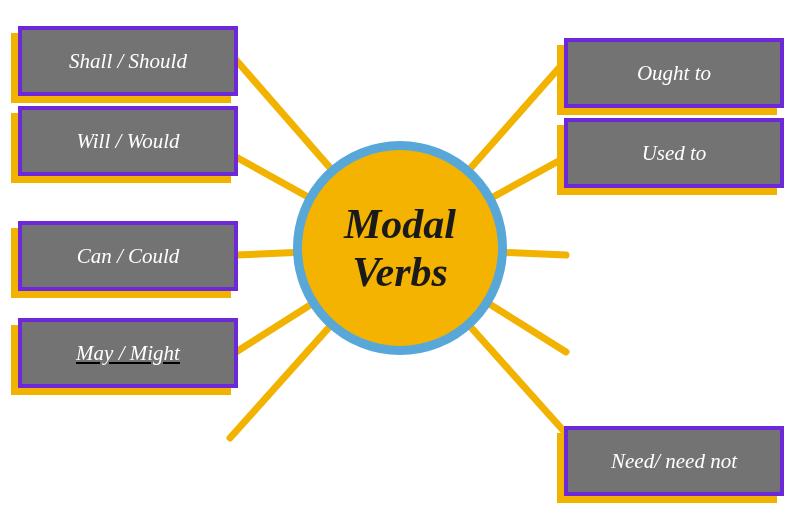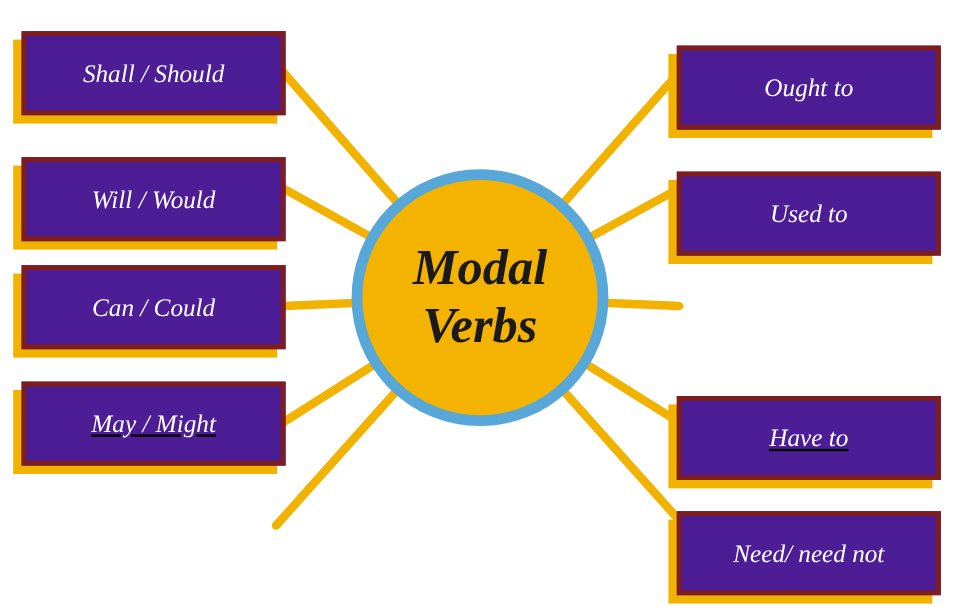--- a/index.html
+++ b/index.html
@@ -21,39 +21,39 @@
     left: 0;
     top: 0;
     width: 800px;
     height: 509px;
     z-index: 1;
   }
   .box {
     position: absolute;
     width: 212px;
     height: 62px;
-    background: #4c1d95;
-    border: 4px solid #7f1d1d;
+    background: #737373;
+    border: 4px solid #6d28d9;
     box-shadow: -7px 7px 0 0 #f2b200;
     display: flex;
     align-items: center;
     justify-content: center;
     z-index: 2;
   }
   .box span {
     color: #ffffff;
     font-style: italic;
     font-size: 21px;
     font-family: "Liberation Serif", serif;
     white-space: nowrap;
   }
   .left-col  { left: 18px; }
   .right-col { left: 564px; margin-top: 12px; }
   .row0 { top: 26px; }
-  .row1 { top: 131px; }
+  .row1 { top: 106px; }
   .row2 { top: 221px; align-items: center; }
   .row3 { top: 318px; text-decoration: underline; }
   .row4 { top: 414px; }
   .circle {
     position: absolute;
     left: 293px;
     top: 141px;
     width: 196px;
     height: 196px;
     border-radius: 50%;
@@ -106,23 +106,20 @@
   <div class="box left-col row3">
     <span>May / Might</span>
   </div>
 
   <div class="box right-col row0">
     <span>Ought to</span>
   </div>
   <div class="box right-col row1">
     <span>Used to</span>
   </div>
-  <div class="box right-col row3">
-    <span>Have to</span>
-  </div>
   <div class="box right-col row4">
     <span>Need/ need not</span>
   </div>
 
   <div class="circle">
     <div class="center-line">Modal</div>
     <div class="center-line">Verbs</div>
   </div>
 
 </div>

